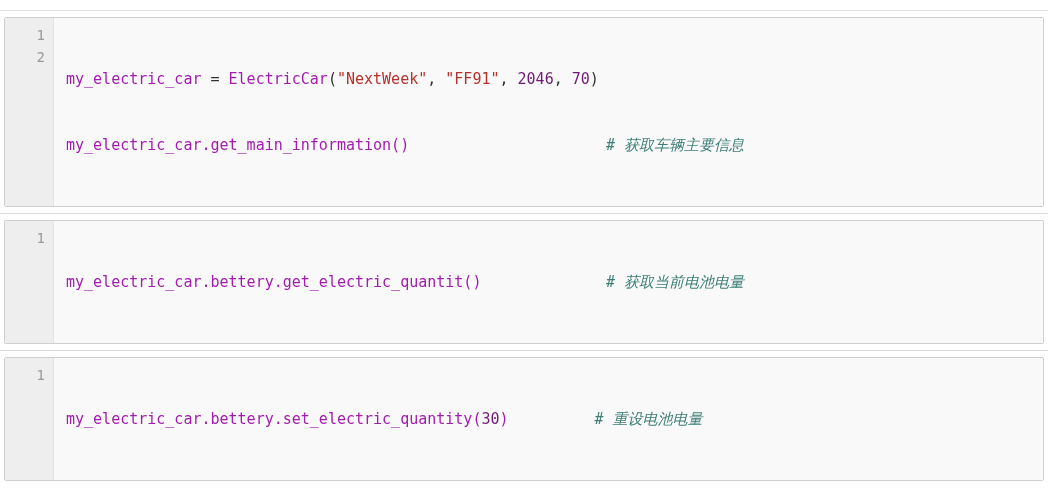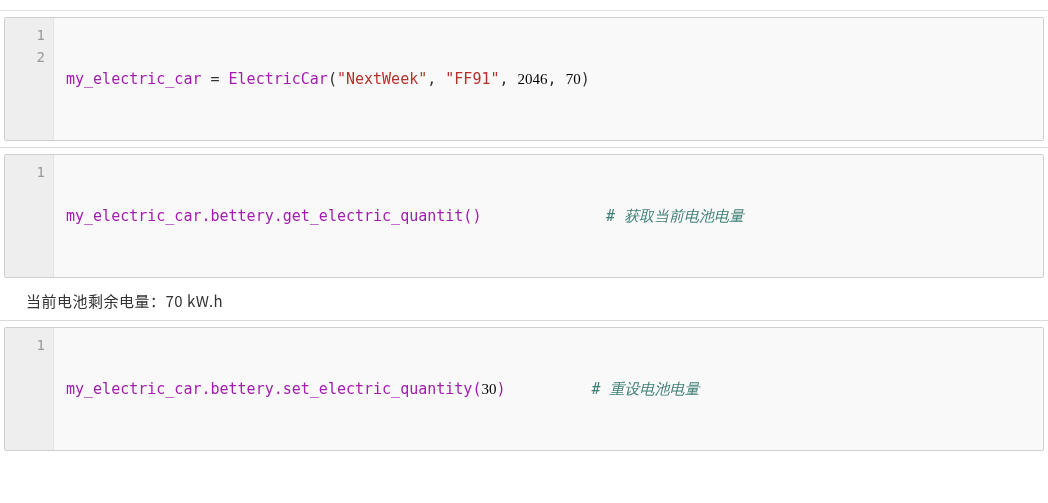--- a/index.html
+++ b/index.html
@@ -54,21 +54,21 @@
     white-space: pre;
     font-size: 15px;
     color: #303030;
   }
   .code .line {
     display: block;
     height: 22px;
   }
   .tok-plain { color: #a21caf; }
   .tok-str   { color: #b7312c; }
-  .tok-num   { color: #000000; font-family: Liberation Serif, serif; }
+  .tok-num   { color: #701a75; }
   .tok-assign{ color: #303030; }
   .tok-punct { color: #303030; }
   .tok-cmt   { color: #3d7f76; font-style: italic; }
 
   
   .output {
     padding: 6px 4px 8px 26px;
     font-family: "Noto Sans CJK SC", "Microsoft YaHei", "PingFang SC", sans-serif;
     color: #333333;
     font-size: 15px;
@@ -97,38 +97,38 @@
 
   <div class="cell">
     <div class="code-cell">
       <div class="code-area">
         <div class="gutter">
           <div>1</div>
           <div>2</div>
         </div>
         <div class="code">
           <span class="line"><span class="tok-plain">my_electric_car</span><span class="tok-assign"> = </span><span class="tok-plain">ElectricCar</span><span class="tok-punct">(</span><span class="tok-str">"NextWeek"</span><span class="tok-punct">, </span><span class="tok-str">"FF91"</span><span class="tok-punct">, </span><span class="tok-num">2046</span><span class="tok-punct">, </span><span class="tok-num">70</span><span class="tok-punct">)</span></span>
+          <span class="line"><span class="tok-plain" style="display:inline-block; min-width:540px;">my_electric_car.get_main_information()</span><span class="tok-cmt"># 获取车辆主要信息</span></span>
         </div>
       </div>
     </div>
   </div>
   <div class="divider"></div>
 
   <div class="cell">
     <div class="code-cell">
       <div class="code-area">
         <div class="gutter">
           <div>1</div>
         </div>
         <div class="code">
           <span class="line"><span class="tok-plain" style="display:inline-block; min-width:540px;">my_electric_car.bettery.get_electric_quantit()</span><span class="tok-cmt"># 获取当前电池电量</span></span>
         </div>
       </div>
     </div>
-    <div class="output">当前电池剩余电量：70 kW.h</div>
   </div>
   <div class="divider"></div>
 
   <div class="cell">
     <div class="code-cell">
       <div class="code-area">
         <div class="gutter">
           <div>1</div>
         </div>
         <div class="code">

